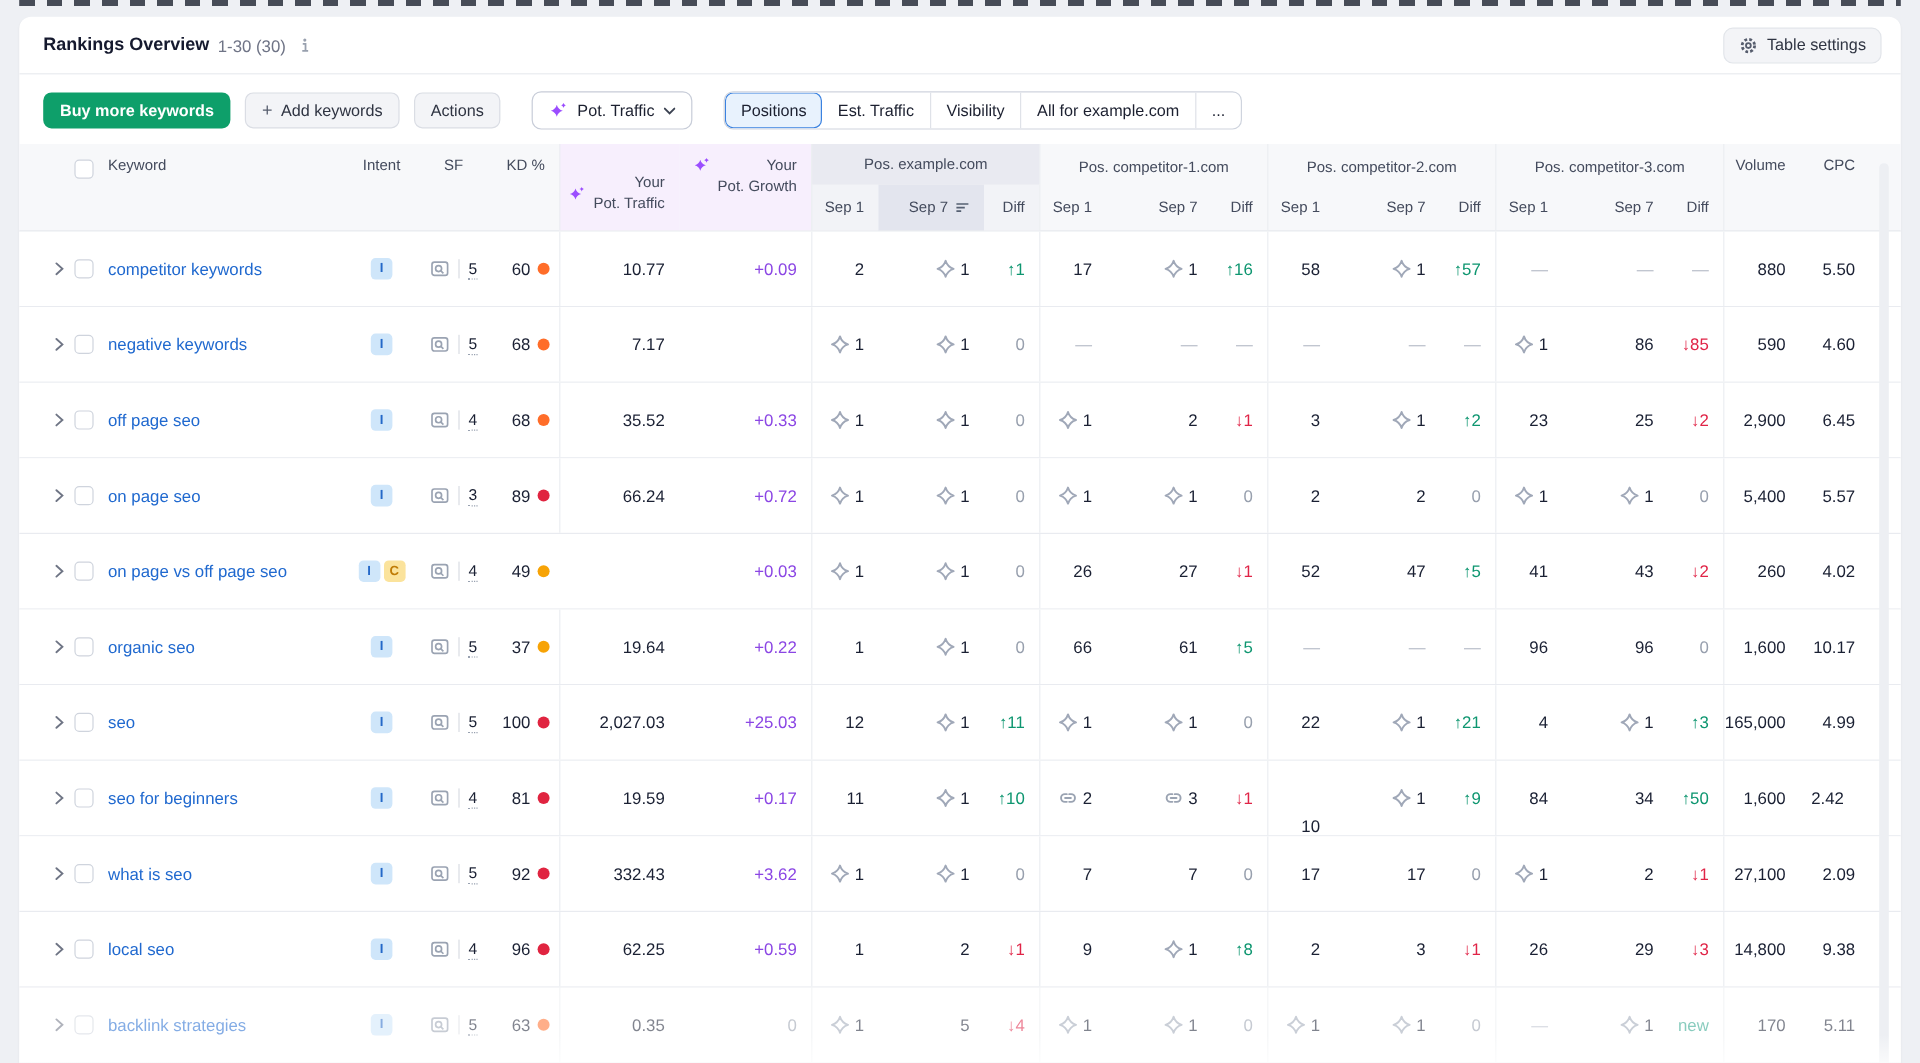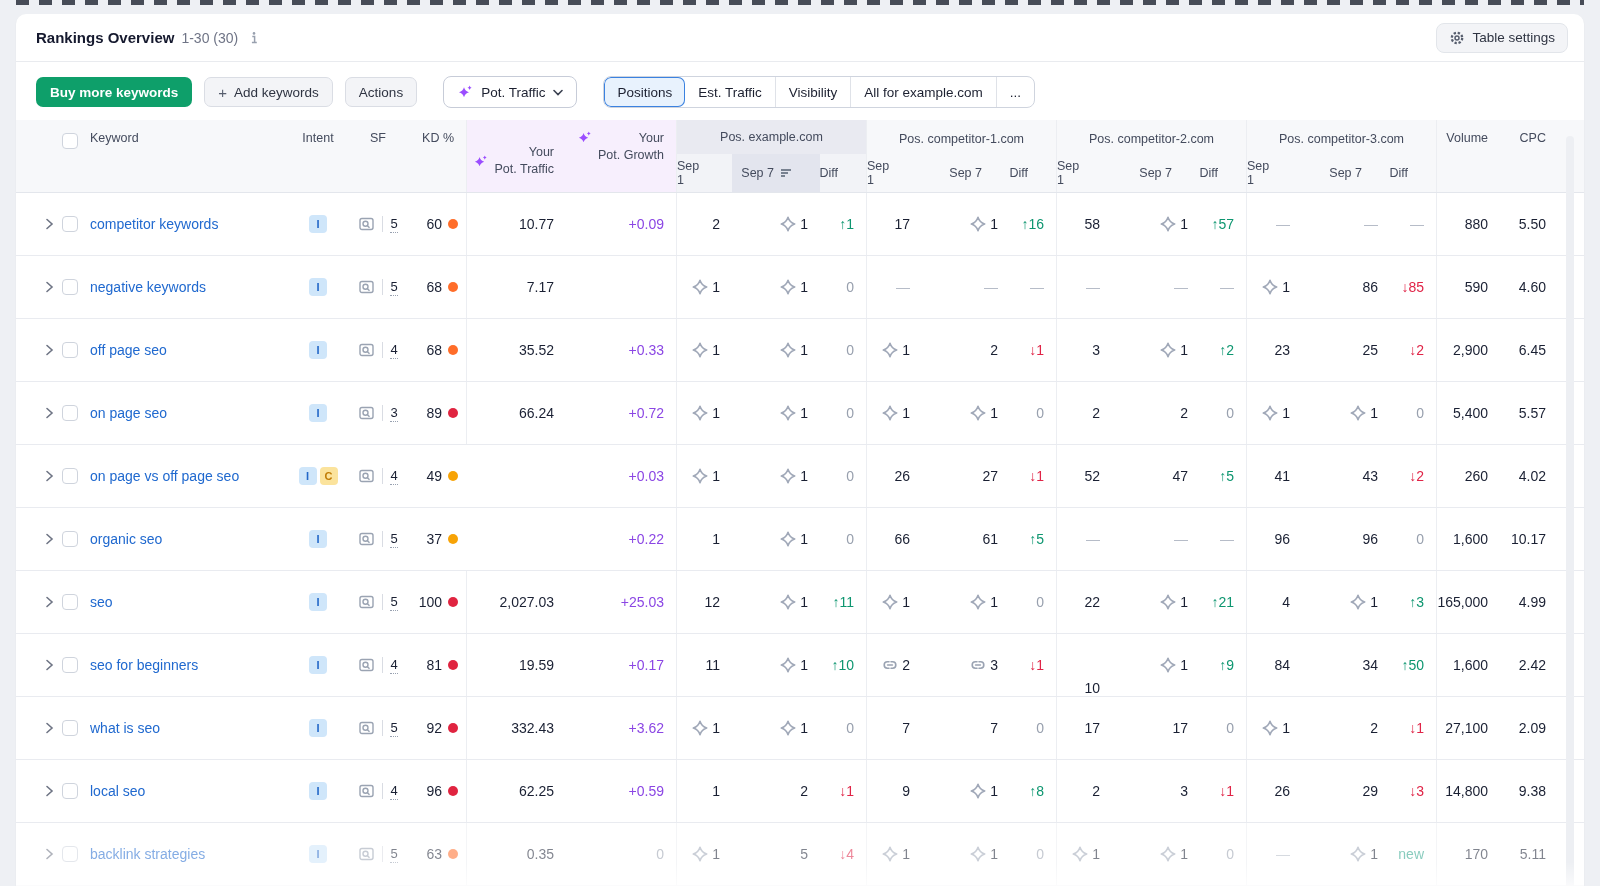--- a/index.html
+++ b/index.html
@@ -40,21 +40,21 @@
   
   .grid { display:grid;
     grid-template-columns:26px 28px 196px 64px 56px 60px 100px 110px 56px 88px 46px 56px 88px 46px 56px 88px 46px 56px 88px 46px 64px 58px 1fr;
     align-items:center; }
   .thead { padding-left:20px; background:#f7f8fa; border-bottom:1px solid #e3e6ec;
     grid-template-rows:34px 38px; font-size:12.5px; color:#444b5d; }
   .thead .h { display:flex; align-items:flex-start; padding-top:11px; height:100%; }
   .r12 { grid-row:1/3; }
   .hr { justify-content:flex-end; padding-right:12px; text-align:right; }
   .hc { justify-content:center; }
-  .hsub { display:flex; align-items:center; justify-content:flex-end; padding-right:28px; grid-row:2; height:100%; }
+  .hsub { display:flex; align-items:center; justify-content:flex-end; padding-right:12px; grid-row:2; height:100%; }
   .purple-h { background:#f7effd; display:flex; gap:6px; justify-content:flex-end; padding:10px 12px 0 0; height:100%; }
   .purple-h .lines { text-align:right; line-height:1.35; }
   .g0l { grid-column:9/span 3; background:#e9eaf1; display:flex; align-items:center; justify-content:center; height:100%; grid-row:1; }
   .g1l { grid-column:12/span 3; } .g2l { grid-column:15/span 3; } .g3l { grid-column:18/span 3; }
   .glabel { display:flex; align-items:center; justify-content:center; height:100%; grid-row:1; padding-top:4px; }
   .c9{grid-column:9}.c10{grid-column:10}.c11{grid-column:11}.c12{grid-column:12}.c13{grid-column:13}.c14{grid-column:14}
   .c15{grid-column:15}.c16{grid-column:16}.c17{grid-column:17}.c18{grid-column:18}.c19{grid-column:19}.c20{grid-column:20}
   .sub-light { background:#f2f3f7; } .sub-dark { background:#e3e5ee; }
   .sort-ic { margin-left:6px; }
 
@@ -701,20 +701,23 @@
               <path d="M8.9 9.7 L11 11.8"></path>
             </svg>
           </span>
           <span class="sf-div"></span>
           <span class="sf-count">5</span>
         </div>
         <div class="cell kd-cell">
           <span>37</span>
           <span class="dot amber"></span>
         </div>
+        <div class="cell num bl" style="grid-column: 7;">
+          <span>19.64</span>
+        </div>
         <div class="cell num" style="grid-column: 8;">
           <span class="growth">+0.22</span>
         </div>
         <div class="cell num pos bl" style="grid-column: 9;">
           <span>1</span>
         </div>
         <div class="cell num pos" style="grid-column: 10;">
           <span>
             <svg width="16" height="16" viewBox="0 0 16 16">
               <path d="M8 1.3 C8.9 4.3 11.7 7.1 14.7 8 C11.7 8.9 8.9 11.7 8 14.7 C7.1 11.7 4.3 8.9 1.3 8 C4.3 7.1 7.1 4.3 8 1.3 Z" fill="#fff" stroke="#a0a8b8" stroke-width="1.6" stroke-linejoin="round"></path>
@@ -955,21 +958,21 @@
         </div>
         <div class="cell num pos" style="grid-column: 19;">
           <span>34</span>
         </div>
         <div class="cell num" style="grid-column: 20;">
           <span class="diff-up">↑50</span>
         </div>
         <div class="cell num bl" style="grid-column: 21;">
           <span>1,600</span>
         </div>
-        <div class="cell num" style="grid-column: 22;">
+        <div class="cell num" style="grid-column: 22; justify-content: center;">
           <span>2.42</span>
         </div>
       </div>
       <div class="grid row">
         <div class="cell chevron-cell">
           <svg width="14" height="14" viewBox="0 0 14 14" fill="none" stroke="#6f7585" stroke-width="1.6" stroke-linecap="round">
             <polyline points="5,2.5 10,7 5,11.5"></polyline>
           </svg>
         </div>
         <div class="cell">

